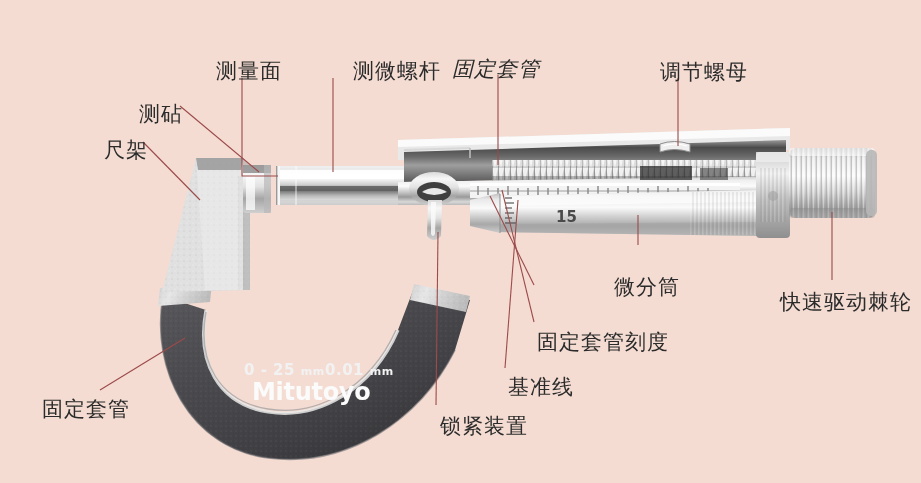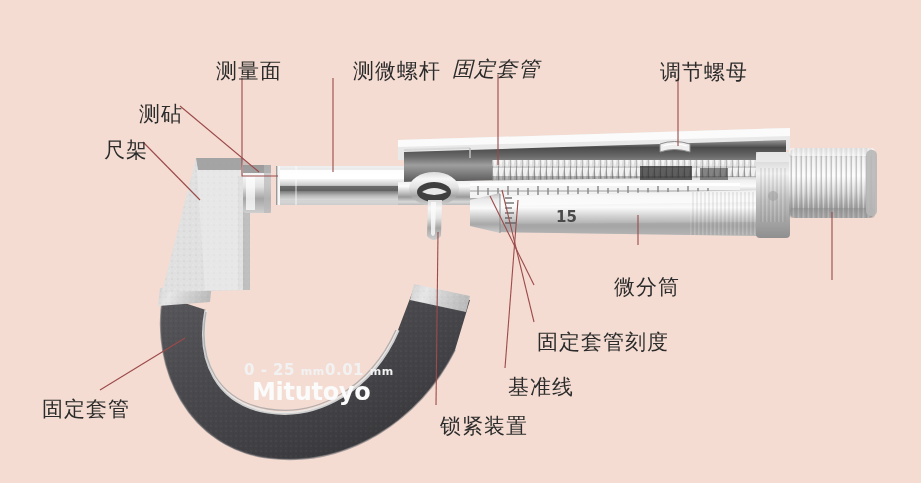--- a/index.html
+++ b/index.html
@@ -329,14 +329,15 @@
   <div class="lbl" id="lab-1" style="left: 139px; top: 100px;">测砧</div>
   <div class="lbl" id="lab-2" style="left: 216px; top: 57px;">测量面</div>
   <div class="lbl" id="lab-3" style="left: 313px; top: 57px; margin-left: 40px;">测微螺杆</div>
   <div class="lbl" id="lab-4" style="left: 452px; top: 55px; font-style: italic;">固定套管</div>
   <div class="lbl" id="lab-5" style="left: 660px; top: 58px; font-family: Liberation Serif, serif;">调节螺母</div>
   <div class="lbl" id="lab-6" style="left: 614px; top: 252px; margin-top: 21px;">微分筒</div>
   <div class="lbl" id="lab-8" style="left: 537px; top: 328px;">固定套管刻度</div>
   <div class="lbl" id="lab-9" style="left: 508px; top: 373px;">基准线</div>
   <div class="lbl" id="lab-10" style="left: 440px; top: 412px;">锁紧装置</div>
   <div class="lbl" id="lab-11" style="left: 42px; top: 395px;">固定套管</div>
+  <div class="lbl" id="lab-12" style="left: 780px; top: 288px;">快速驱动棘轮</div>
 
 </div>
 
 </body></html>

